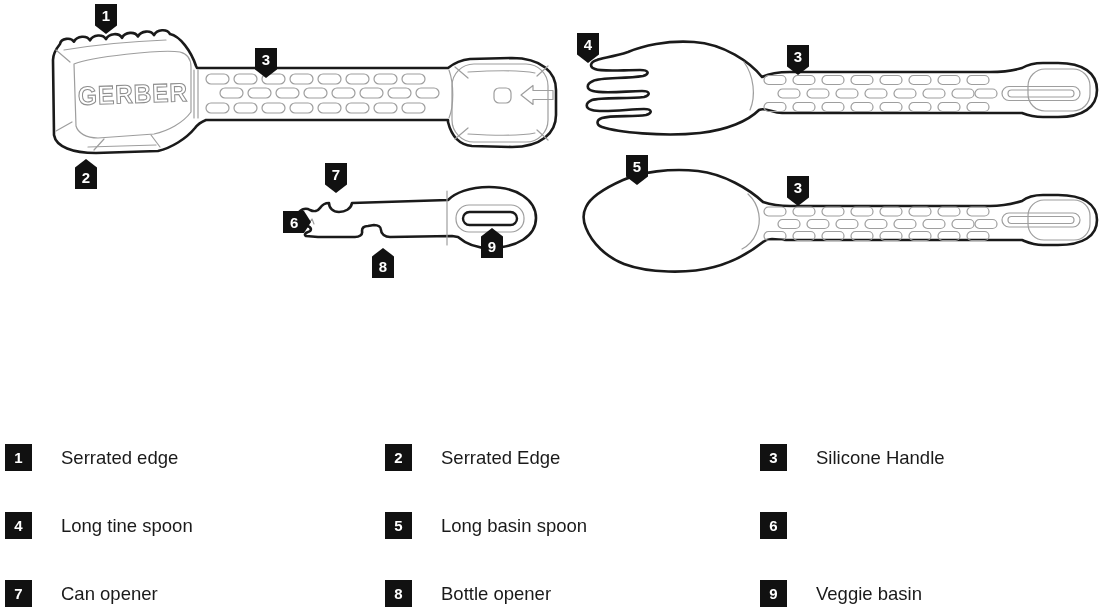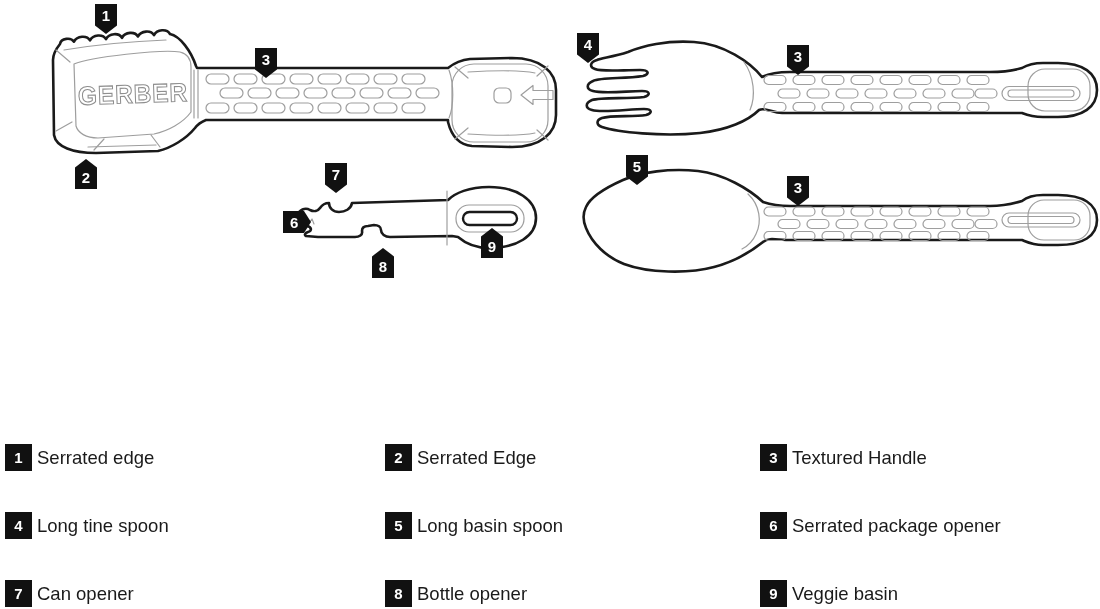--- a/index.html
+++ b/index.html
@@ -25,21 +25,21 @@
              align-items:center;justify-content:flex-start;padding-left:7px;}
   .legend{
     position:absolute;left:5px;top:444px;display:grid;
     grid-template-columns:380px 375px 335px;grid-auto-rows:68px;
   }
   .legend-item{display:flex;align-items:flex-start;}
   .badge{
     flex:0 0 auto;width:27px;height:27px;background:#111111;color:#ffffff;
     display:flex;align-items:center;justify-content:center;font-size:15px;font-weight:bold;
   }
-  .llabel{margin-left:5px;font-size:18.5px;color:#1a1a1a;line-height:27px;white-space:nowrap;}
+  .llabel{margin-left:29px;font-size:18.5px;color:#1a1a1a;line-height:27px;white-space:nowrap;}
 </style>
 </head>
 <body>
 
 <div class="canvas">
 
   <svg width="1100" height="430" viewBox="0 0 1100 430">
     <defs>
       <rect id="d" width="23" height="10" rx="5"></rect>
       <rect id="ds" width="22" height="9" rx="4.5"></rect>
@@ -241,33 +241,32 @@
     <div class="legend-item">
       <span class="badge">1</span>
       <span class="llabel">Serrated edge</span>
     </div>
     <div class="legend-item">
       <span class="badge">2</span>
       <span class="llabel">Serrated Edge</span>
     </div>
     <div class="legend-item">
       <span class="badge">3</span>
-      <span class="llabel">Textured Handle</span>
+      <span class="llabel">Silicone Handle</span>
     </div>
     <div class="legend-item">
       <span class="badge">4</span>
       <span class="llabel">Long tine spoon</span>
     </div>
     <div class="legend-item">
       <span class="badge">5</span>
       <span class="llabel">Long basin spoon</span>
     </div>
     <div class="legend-item">
       <span class="badge">6</span>
-      <span class="llabel">Serrated package opener</span>
     </div>
     <div class="legend-item">
       <span class="badge">7</span>
       <span class="llabel">Can opener</span>
     </div>
     <div class="legend-item">
       <span class="badge">8</span>
       <span class="llabel">Bottle opener</span>
     </div>
     <div class="legend-item">

